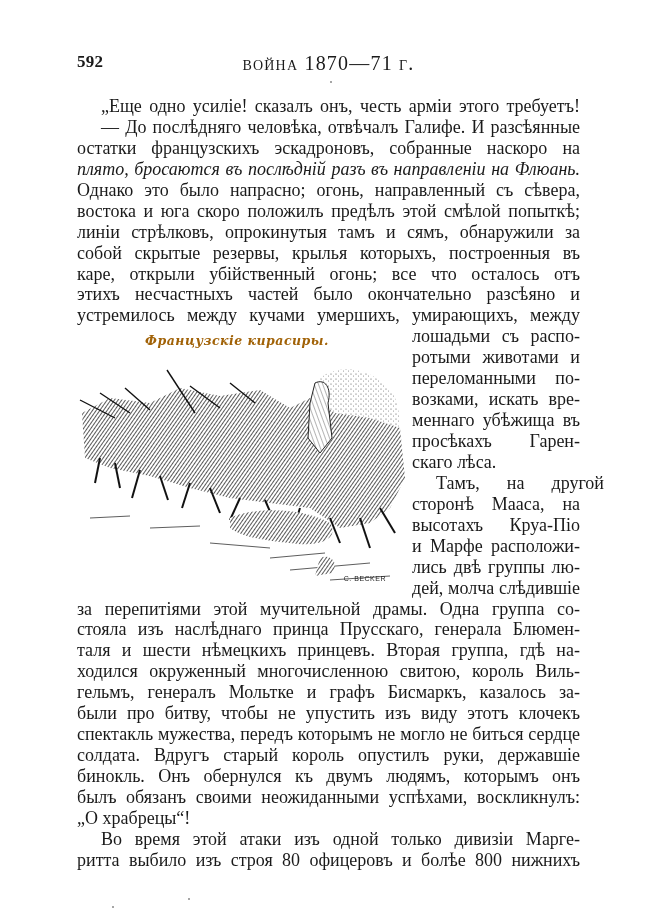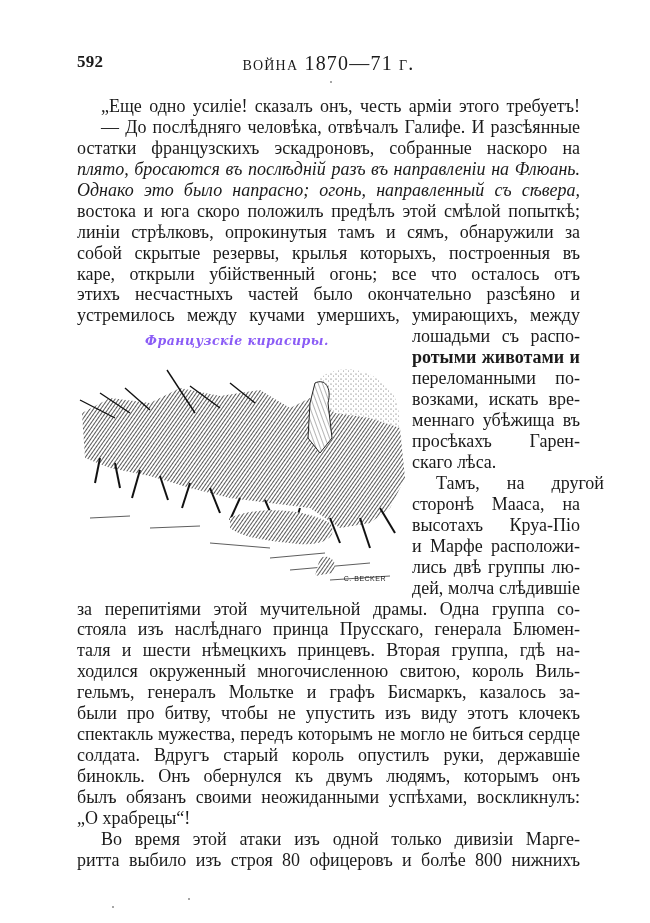--- a/index.html
+++ b/index.html
@@ -15,21 +15,21 @@
   .body { position: absolute; left: 77px; top: 82px; width: 503px;
           font-family: "Liberation Serif", serif; font-size: 18px; line-height: 20.95px; }
   .line { display: block; height: 20.95px; white-space: nowrap; text-align: justify;
           text-align-last: justify; overflow: visible; }
   .line.last { text-align-last: left; }
   .line.indent { padding-left: 24px; }
   .narrow { margin-left: 335px; width: 168px; }
   .figure { position: absolute; left: 66px; top: 316px; width: 342px; height: 264px; }
   .caption { position: absolute; left: 0; right: 0; top: 3px; text-align: center;
              font-family: "DejaVu Serif", serif; font-style: italic; font-weight: bold;
-             font-size: 12.5px; letter-spacing: 0.5px; color: #8b5cf6; }
+             font-size: 12.5px; letter-spacing: 0.5px; color: #a16207; }
   .illustration { position: absolute; left: 4px; top: 28px; width: 338px; height: 232px; }
   .illustration svg { width: 100%; height: 100%; display: block; }
   .signature { position: absolute; right: 22px; bottom: 8px; font-family: "Liberation Sans", sans-serif;
                font-size: 7px; letter-spacing: 0.5px; color: #222; }
   .fleck { position: absolute; width: 2px; height: 2px; background: #888; border-radius: 1px; }
 </style>
 </head>
 <body>
 
 <div class="page">
@@ -104,29 +104,29 @@
       <div class="signature">C. BECKER</div>
     </div>
   </div>
 
   <div class="body">
     <div class="paragraph">
       <span class="line indent" style="white-space: normal; word-spacing: 0px;">„Еще одно усиліе! сказалъ онъ, честь арміи этого требуетъ!</span>
       <span class="line indent" style="white-space: normal; word-spacing: 0px;">— До послѣдняго человѣка, отвѣчалъ Галифе. И разсѣянные</span>
       <span class="line" style="white-space: normal; word-spacing: 0px;">остатки французскихъ эскадроновъ, собранные наскоро на</span>
       <span class="line" style="white-space: normal; word-spacing: 0px; font-style: italic;">плято, бросаются въ послѣдній разъ въ направленіи на Флюань.</span>
-      <span class="line" style="white-space: normal; word-spacing: 0px; font-style: italic;">Однако это было напрасно; огонь, направленный съ сѣвера,</span>
+      <span class="line" style="white-space: normal; word-spacing: 0px;">Однако это было напрасно; огонь, направленный съ сѣвера,</span>
       <span class="line" style="white-space: normal; word-spacing: 0px;">востока и юга скоро положилъ предѣлъ этой смѣлой попыткѣ;</span>
       <span class="line" style="white-space: normal; word-spacing: 0px;">линіи стрѣлковъ, опрокинутыя тамъ и сямъ, обнаружили за</span>
       <span class="line" style="white-space: normal; word-spacing: 0px;">собой скрытые резервы, крылья которыхъ, построенныя въ</span>
       <span class="line" style="white-space: normal; word-spacing: 0px;">каре, открыли убійственный огонь; все что осталось отъ</span>
       <span class="line" style="white-space: normal; word-spacing: 0px;">этихъ несчастныхъ частей было окончательно разсѣяно и</span>
       <span class="line" style="white-space: normal; word-spacing: 0px;">устремилось между кучами умершихъ, умирающихъ, между</span>
       <span class="line narrow" style="white-space: normal; word-spacing: 0px;">лошадьми съ распо-</span>
-      <span class="line narrow" style="white-space: normal; word-spacing: 0px; font-weight: bold;">ротыми животами и</span>
+      <span class="line narrow" style="white-space: normal; word-spacing: 0px;">ротыми животами и</span>
       <span class="line narrow" style="white-space: normal; word-spacing: 0px;">переломанными по-</span>
       <span class="line narrow" style="white-space: normal; word-spacing: 0px;">возками, искать вре-</span>
       <span class="line narrow" style="white-space: normal; word-spacing: 0px;">меннаго убѣжища въ</span>
       <span class="line narrow" style="white-space: normal; word-spacing: 0px;">просѣкахъ Гарен-</span>
       <span class="line narrow last" style="white-space: normal; word-spacing: 0px;">скаго лѣса.</span>
     </div>
     <div class="paragraph">
       <span class="line narrow indent" style="white-space: normal; word-spacing: 0px;">Тамъ, на другой</span>
       <span class="line narrow" style="white-space: normal; word-spacing: 0px;">сторонѣ Мааса, на</span>
       <span class="line narrow" style="white-space: normal; word-spacing: 0px;">высотахъ Круа-Піо</span>

